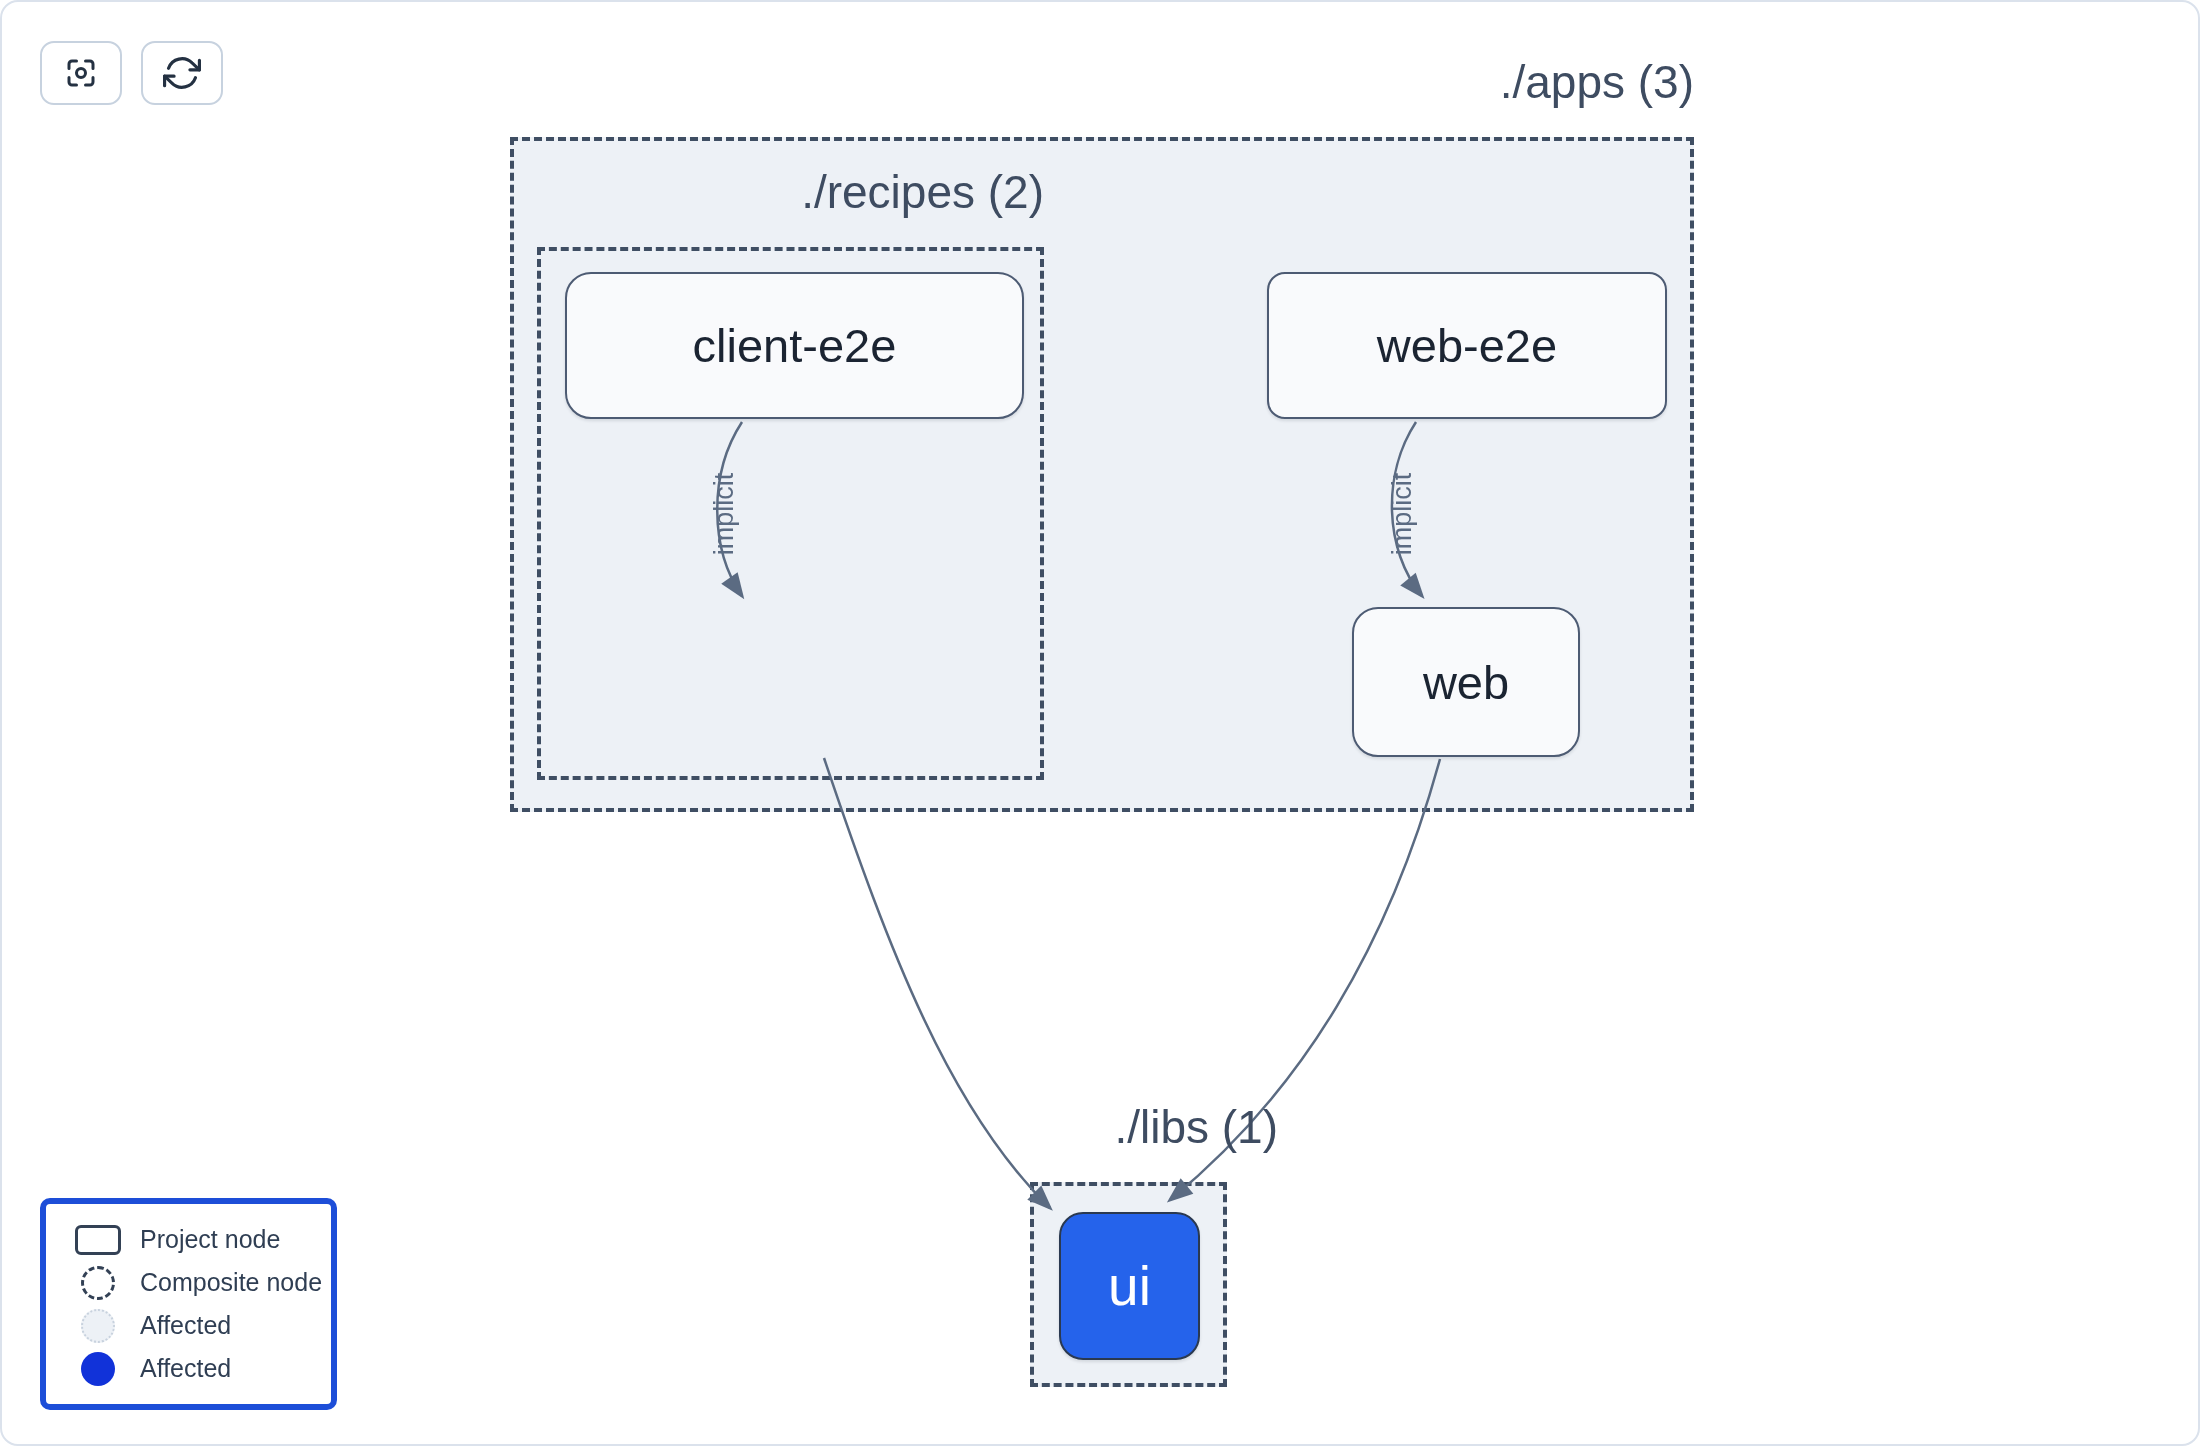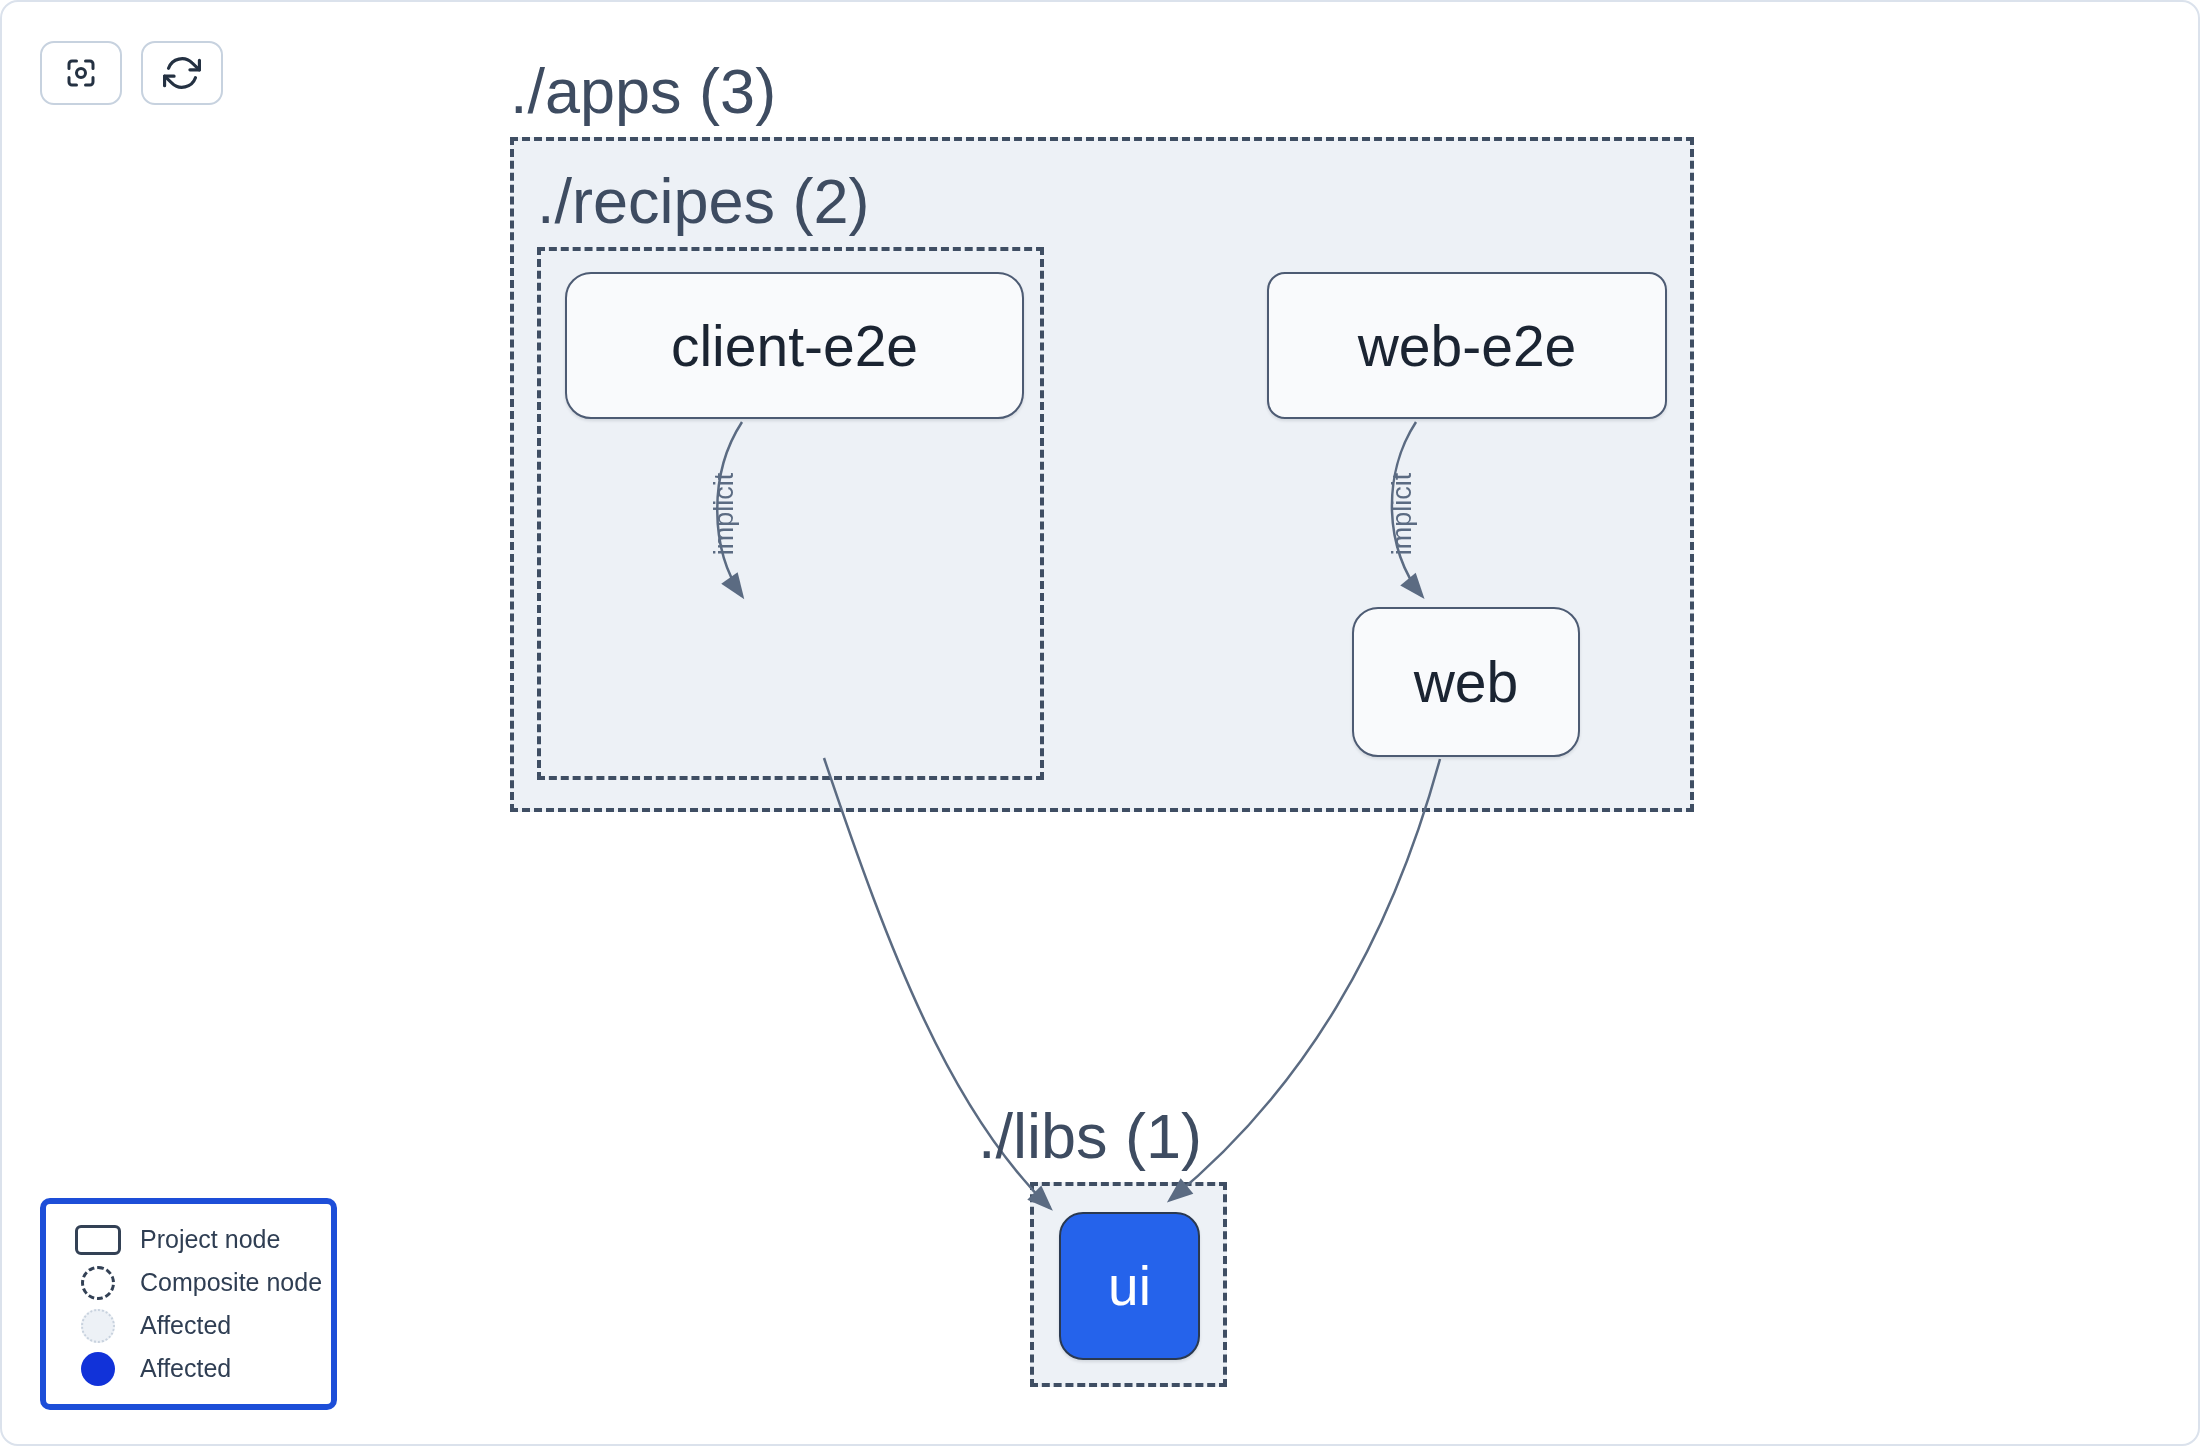--- a/index.html
+++ b/index.html
@@ -39,23 +39,23 @@
   .composite {
     position: absolute;
     border: 4px dashed #3f4e63;
   }
   #box-apps  { left: 508px;  top: 135px;  width: 1184px; height: 675px; background: #edf1f6; }
   #box-recipes { left: 535px; top: 245px; width: 507px;  height: 533px; background: transparent; }
   #box-libs  { left: 1028px; top: 1180px; width: 197px;  height: 205px; background: #edf1f6; }
 
   .composite-label {
     position: absolute;
-    font-size: 63px;
+    font-size: 46px;
     color: #3e4c61;
-    text-align: left;
+    text-align: right;
     white-space: nowrap;
     z-index: 3;
     line-height: 1.1;
   }
   #label-apps    { left: 508px;  top: 55px;   width: 1184px; }
   #label-recipes { left: 535px;  top: 165px;  width: 507px;  }
   #label-libs    { left: 976px;  top: 1100px; width: 300px;  }
 
   
   #edges {
@@ -87,21 +87,21 @@
   
   .node {
     position: absolute;
     z-index: 3;
     background: #f9fafc;
     border: 2px solid #4d5b73;
     border-radius: 26px;
     display: flex;
     align-items: center;
     justify-content: center;
-    font-size: 57px;
+    font-size: 47px;
     color: #1b2432;
     box-shadow: 0 2px 3px rgba(30,41,59,0.12);
     cursor: pointer;
   }
   #node-client-e2e { left: 563px;  top: 270px; width: 459px; height: 147px; }
   #node-web-e2e    { left: 1265px; top: 270px; width: 400px; height: 147px; border-radius: 18px; }
   #node-client     { left: 650px;  top: 605px; width: 281px; height: 148px; }
   #node-web        { left: 1350px; top: 605px; width: 228px; height: 150px; }
   #node-ui {
     left: 1057px; top: 1210px; width: 141px; height: 148px;

